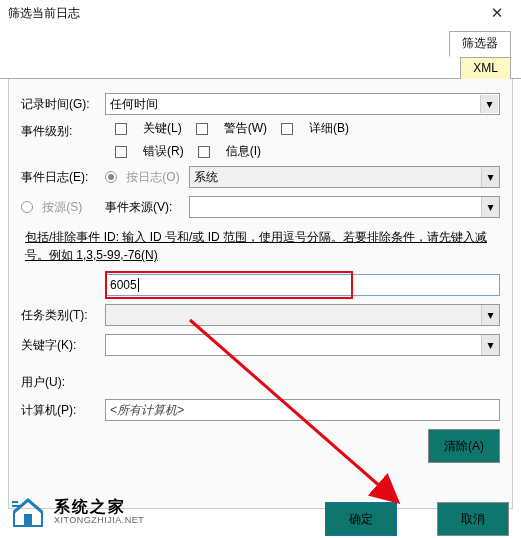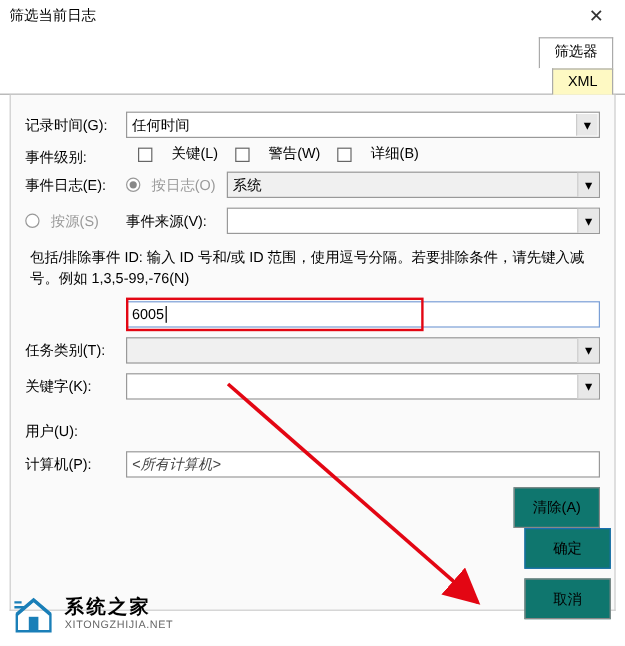--- a/index.html
+++ b/index.html
@@ -64,21 +64,21 @@
     position: absolute; right: 1px; top: 1px; bottom: 1px;
     width: 18px; background: #e8e8e8; border-left: 1px solid #ccc;
     display:flex; align-items:center; justify-content:center;
   }
   .chk-row { display:flex; flex-wrap: wrap; gap: 14px; margin-left: 94px; margin-bottom: 6px; }
   .chk { display:flex; align-items:center; gap:16px; }
   .chk .box { width:12px; height:12px; border:1px solid #666; background:#fff; }
   .radio { display:inline-block; width:12px; height:12px; border:1px solid #999; border-radius:50%; margin-right:6px; background:#fff; position:relative; top:2px; }
   .radio.on::after{ content:""; position:absolute; inset:2px; border-radius:50%; background:#888; }
   .radio-label { color:#9a9a9a; }
-  .instr { margin: 10px 4px 10px 4px; line-height: 1.5; }
+  .instr { margin: 10px 4px 10px 4px; line-height: 1.5; text-decoration: underline; }
   .id-input-wrap { margin-left: 84px; position: relative; }
   .input {
     width: 100%; height: 22px; border: 1px solid #7a9fd6;
     padding: 0 4px; background:#fff; display:flex; align-items:center;
   }
   .highlight-box {
     position:absolute; left:0; top:-3px; width: 248px; height: 28px;
     border: 2px solid #e30613; pointer-events:none;
   }
   .cursor { display:inline-block; width:1px; height:14px; background:#000; margin-left:1px; }
@@ -87,21 +87,21 @@
   .half { width:350px; }
   .clear-row { display:flex; justify-content:flex-end; margin-top:6px; }
   .btn {
     min-width:72px; height:22px; border:1px solid #888;
     background:#0f766e; display:flex; align-items:center; justify-content:center;
     padding:16px 10px;
     margin-left:32px;
   }
   
   .footer-btns {
-    position:absolute; right:12px; bottom:22px; display:flex; gap:8px;flex-direction:column;
+    position:absolute; right:12px; bottom:2px; display:flex; gap:8px;
   }
   
   .watermark {
     position:absolute; left:10px; bottom:8px; display:flex; align-items:center; gap:8px;
   }
   .logo-ic { width:36px; height:36px; }
   .logo-txt { line-height:1.1; }
   .logo-txt .cn { font-size:16px; font-weight:700; letter-spacing:2px; }
   .logo-txt .en { font-size:9px; color:#666; letter-spacing:0.5px; }
   
@@ -139,20 +139,30 @@
         <span class="box"></span>
         <span>关键(L)</span>
       </label>
     <label class="chk">
         <span class="box"></span>
         <span>警告(W)</span>
       </label>
     <label class="chk">
         <span class="box"></span>
         <span>详细(B)</span>
+      </label>
+  </div>
+  <div class="chk-row">
+    <label class="chk">
+        <span class="box"></span>
+        <span>错误(R)</span>
+      </label>
+    <label class="chk">
+        <span class="box"></span>
+        <span>信息(I)</span>
       </label>
   </div>
 
   <div class="row">
     <div style="width:84px;">事件日志(E):</div>
     <div style="width:84px;">
       <span class="radio on"></span>
       <span class="radio-label">按日志(O)</span>
     </div>
     <div class="field" style="background:#f0f0f0;text-align:center;">

